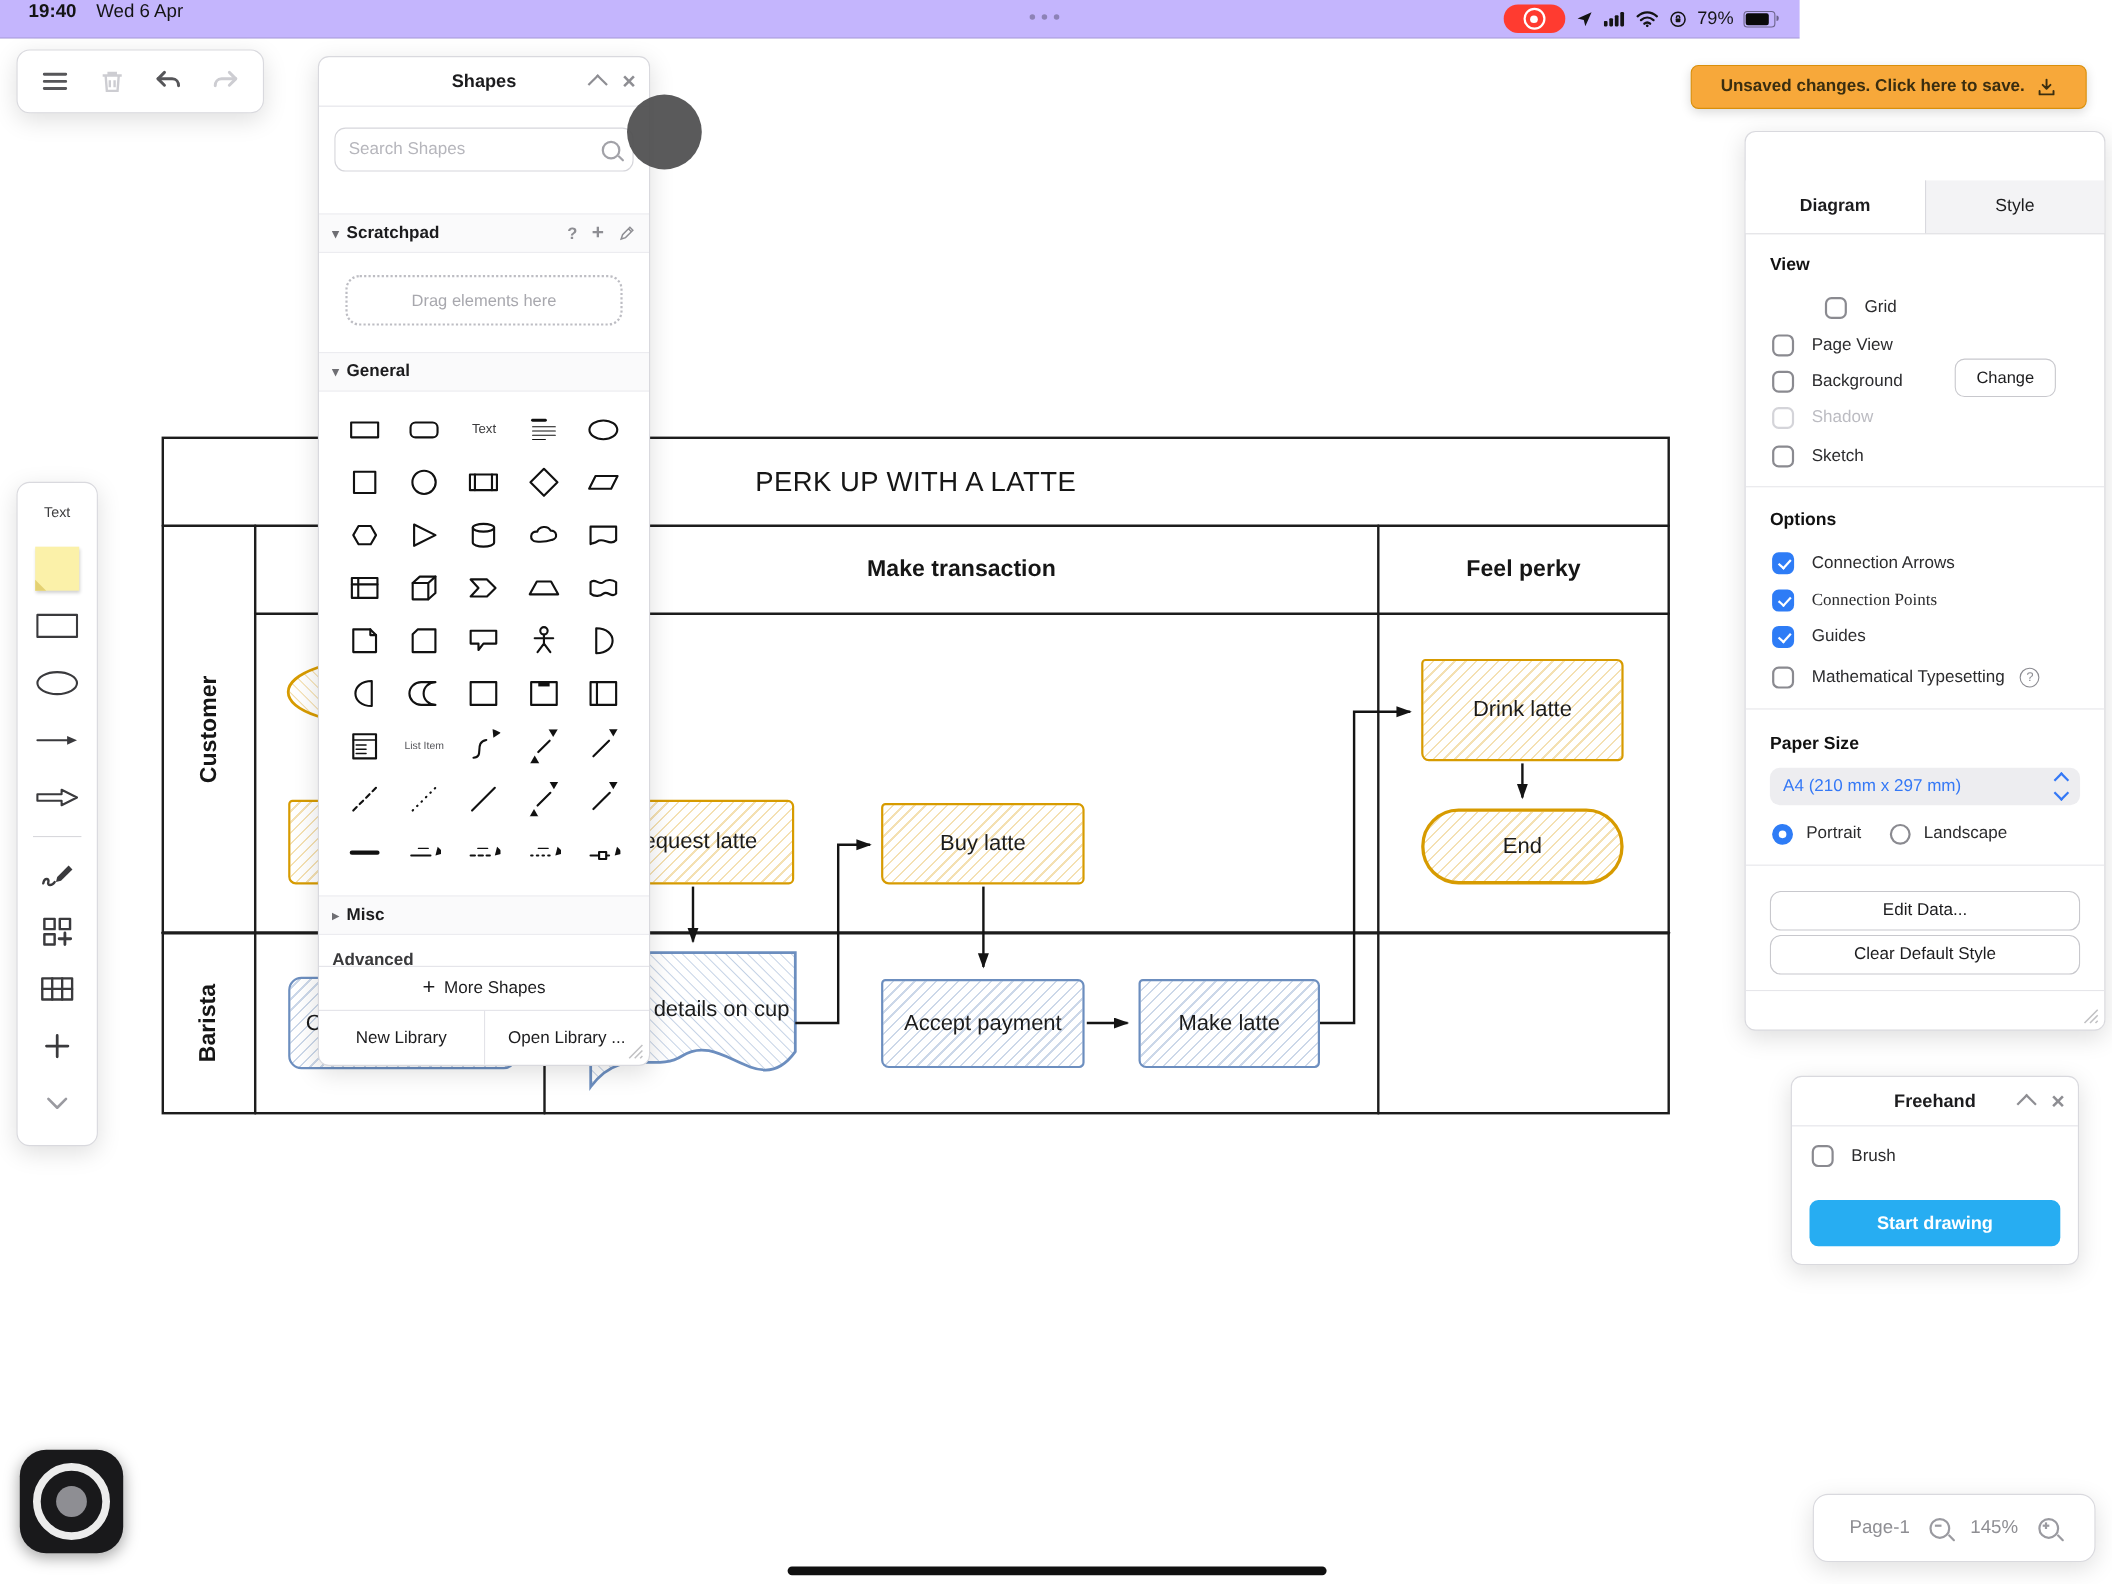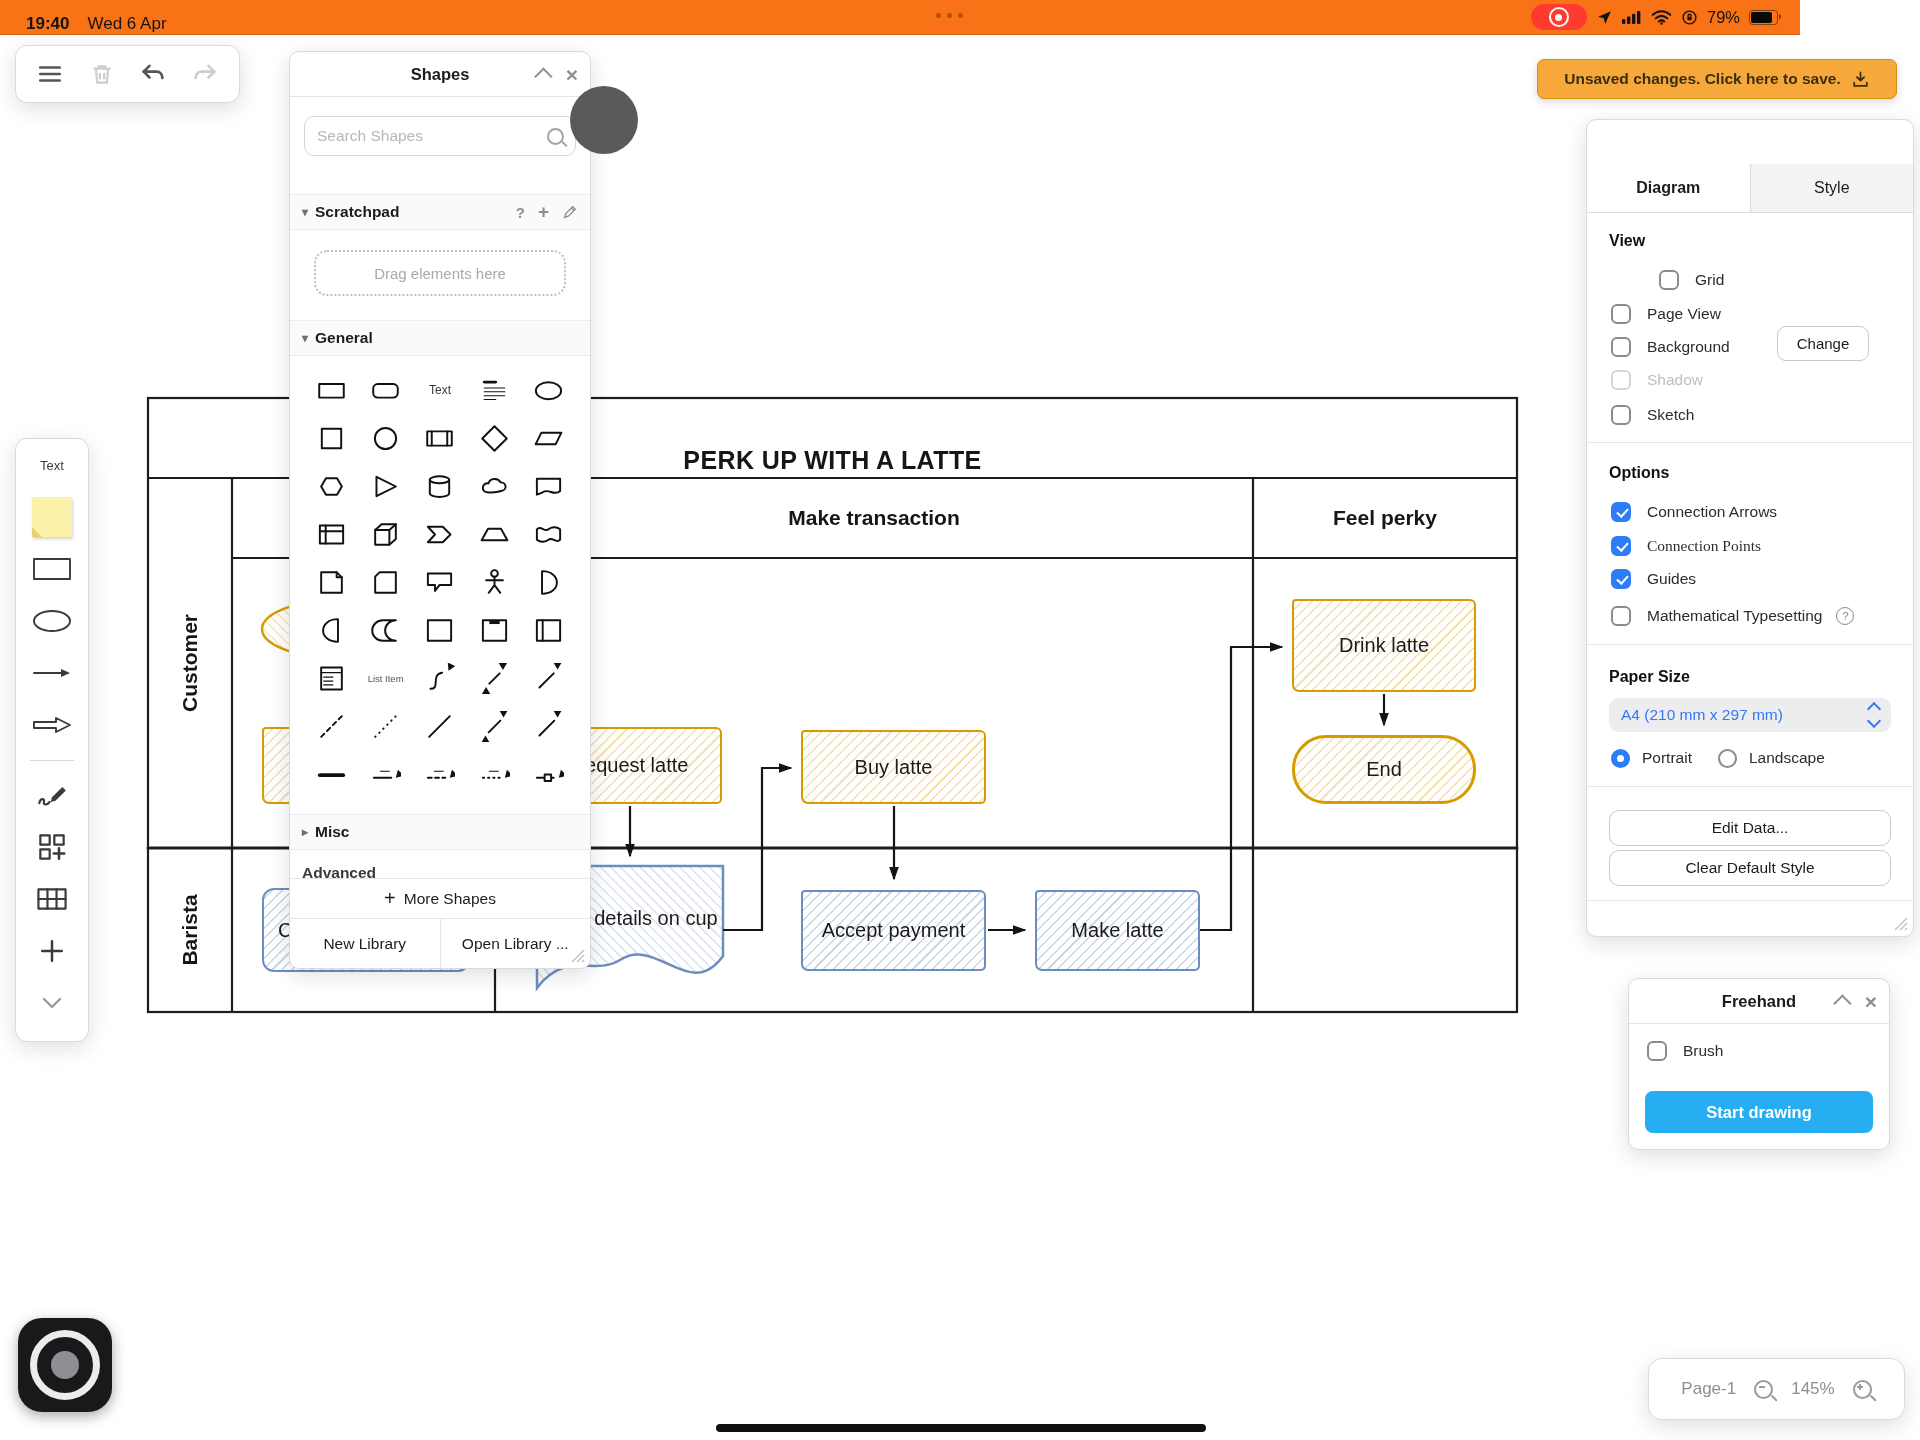--- a/index.html
+++ b/index.html
@@ -1,21 +1,21 @@
 <!DOCTYPE html>
 <html><head>
 <meta charset="utf-8">
 <style>
   html,body{margin:0;padding:0;background:#e9e9e9;}
   #screen{position:relative;width:1920px;height:1440px;overflow:hidden;background:#ffffff;
           font-family:"Liberation Sans",sans-serif;color:#1c1c1e;}
   .abs{position:absolute;}
   
-  .statusbar{position:absolute;left:0;top:0;width:1800px;height:34px;background:#f97316;z-index:60;
-             display:flex;align-items:flex-end;border-bottom:1px solid rgba(0,0,0,.15);}
+  .statusbar{position:absolute;left:0;top:0;width:1636px;height:34px;background:#c4b5fd;z-index:60;
+             display:flex;align-items:flex-start;border-bottom:1px solid rgba(0,0,0,.15);}
   .sb-left{display:flex;gap:18px;margin-left:26px;font-size:17px;color:#141414;}
   .sb-time{font-weight:700;}
   .sb-dots{position:absolute;left:936px;top:13px;display:flex;gap:6px;}
   .sb-dots i{width:5px;height:5px;border-radius:50%;background:rgba(0,0,0,.28);}
   .sb-right{position:absolute;right:22px;top:0;height:34px;display:flex;align-items:center;gap:9px;}
   .rec-pill{width:56px;height:26px;border-radius:14px;background:#FF3B30;display:flex;align-items:center;justify-content:center;}
   .rec-pill .ring{width:16px;height:16px;border:2px solid #fff;border-radius:50%;display:flex;align-items:center;justify-content:center;}
   .rec-pill .dot{width:7px;height:7px;background:#fff;border-radius:50%;}
   .sb-pct{font-size:16.5px;color:#141414;}
   .batt{width:27px;height:13px;border:1.5px solid rgba(0,0,0,.45);border-radius:3.5px;position:relative;}
@@ -99,21 +99,21 @@
   .wide-btn{position:absolute;left:22px;right:22px;height:34px;border-radius:10px;font-size:15.5px;}
   .help-circle{width:18px;height:18px;border:1.6px solid #8a8a90;border-radius:50%;display:flex;align-items:center;justify-content:center;
       font-size:11.5px;color:#8a8a90;margin-left:2px;box-sizing:border-box;}
   
   .freehand-panel{left:1628px;top:978px;width:260px;height:170px;border-radius:10px;}
   .start-btn{position:absolute;left:16px;right:16px;top:112px;height:42px;background:#27ADF2;border-radius:8px;
       display:flex;align-items:center;justify-content:center;color:#fff;font-weight:700;font-size:16.5px;}
   
   #canvas-svg{position:absolute;left:0;top:0;z-index:1;}
   .cv-label{position:absolute;z-index:2;display:flex;align-items:center;justify-content:center;color:#161616;}
-  .pool-title{left:148px;top:398px;width:1369px;height:80px;font-size:25px;font-weight:700;letter-spacing:.4px;margin-top:22px;}
+  .pool-title{left:148px;top:398px;width:1369px;height:80px;font-size:25px;font-weight:400;letter-spacing:.4px;}
   .col-head{font-size:21px;font-weight:700;}
   .lane-label-box{z-index:2;display:flex;align-items:center;justify-content:center;}
   .lane-label-box span{transform:rotate(-90deg);font-size:21px;font-weight:700;color:#161616;white-space:nowrap;}
   .node{position:absolute;z-index:2;display:flex;align-items:center;justify-content:center;text-align:center;
         font-size:20px;color:#1b1b1b;box-sizing:border-box;border-radius:4px 6px 5px 7px;}
   .node.orange{border:2.5px solid #D79B00;
      background:repeating-linear-gradient(135deg,rgba(255,255,255,0) 0 5.5px,rgba(222,162,22,.33) 5.5px 7px),#fff;}
   .node.blue{border:2.5px solid #6C8EBF;
      background:repeating-linear-gradient(135deg,rgba(255,255,255,0) 0 5.5px,rgba(108,142,191,.35) 5.5px 7px),#fff;}
   .node.plain{border:none;background:transparent;}

